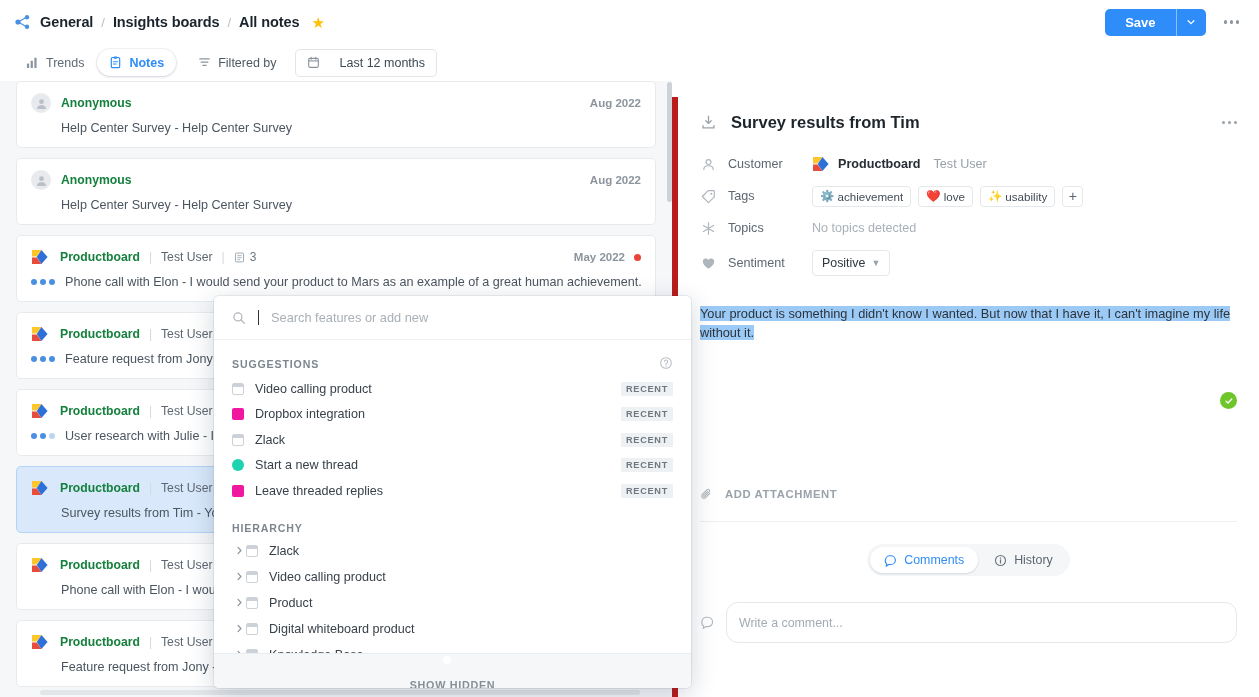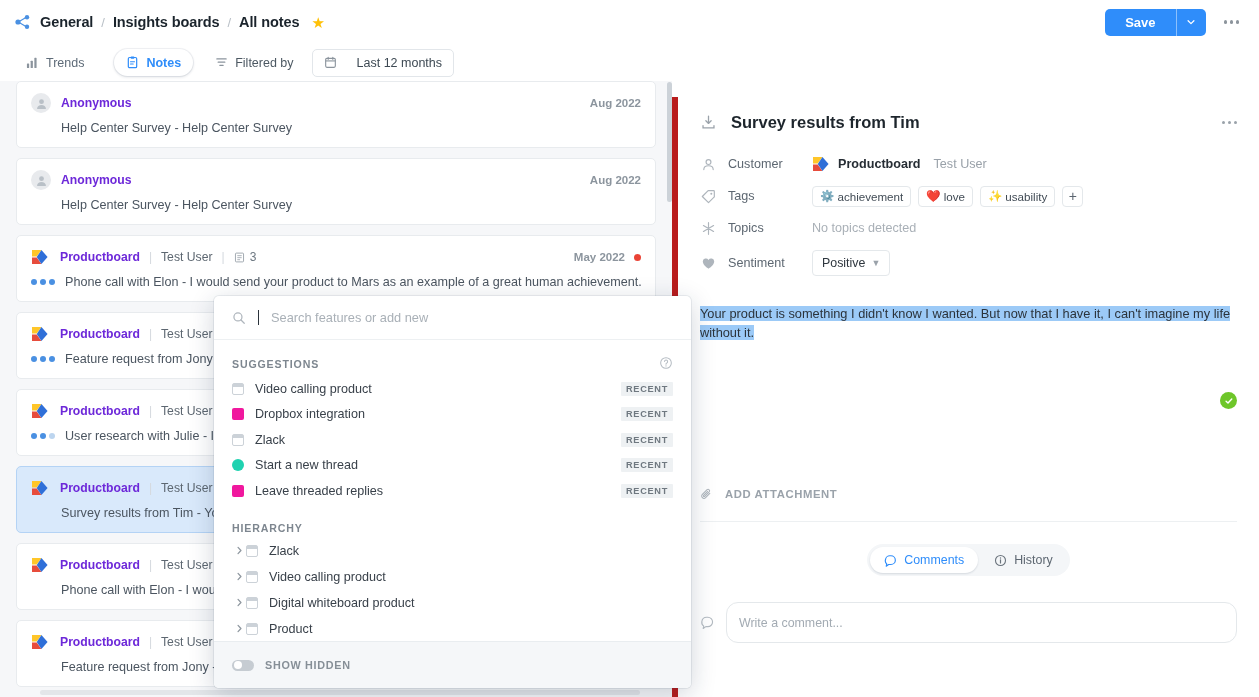--- a/index.html
+++ b/index.html
@@ -42,21 +42,21 @@
     border-left: 1px solid rgba(255,255,255,.45); cursor: pointer;
   }
   .kebab { display: flex; gap: 2.5px; align-items: center; padding: 6px; cursor: pointer; }
   .kebab i { width: 3.5px; height: 3.5px; border-radius: 50%; background: #8d959d; display:block; }
 
   
   .toolbar {
     position: absolute; top: 44px; left: 0; width: 1259px; height: 37px;
     display: flex; align-items: center; gap: 4px; padding-left: 14px; background: #fff;
   }
-  .seg { display: flex; align-items: flex-start; gap: 18px; }
+  .seg { display: flex; align-items: flex-start; gap: 1px; }
   .seg-btn {
     display: flex; align-items: center; gap: 7px; height: 27px; padding: 0 12px;
     border-radius: 14px; font-size: 12.5px; color: #5e6b78; cursor: pointer; background: transparent;
     border: none; font-family: inherit;
   }
   .seg-btn.active {
     background: #fff; color: #2f8dfa; font-weight: bold;
     box-shadow: 0 1px 3px rgba(20,40,70,.16), 0 0 0 1px rgba(20,40,70,.05);
   }
   .filter-btn {
@@ -79,21 +79,21 @@
     position: relative; margin: 0 16px 10px 16px; background: #fff;
     border: 1px solid #e8ebee; border-radius: 5px; padding: 11px 14px 12px 14px;
   }
   .note-card.selected { background: #d9e9fb; border-color: #b4d3f5; }
   .note-head { display: flex; align-items: center; gap: 0; height: 20px; }
   .avatar {
     width: 20px; height: 20px; border-radius: 50%; background: #e8eaed; margin-right: 10px;
     display: flex; align-items: center; justify-content: center; flex: none;
   }
   .pb-logo { width: 19px; height: 16px; margin-right: 10px; flex: none; display:block; }
-  .src-name { font-size: 12.2px; font-weight: bold; color: #6d28d9; }
+  .src-name { font-size: 12.2px; font-weight: bold; color: #15803d; }
   .divider-v { color: #d4d9de; margin: 0 9px; font-size: 12px; }
   .user-name { font-size: 12.2px; color: #5d6771; }
   .doc-count { display: flex; align-items: center; gap: 5px; font-size: 12px; color: #6c7781; }
   .note-date { margin-left: auto; font-size: 11.5px; color: #8c959e; font-weight: bold; }
   .red-dot { width: 7px; height: 7px; border-radius: 50%; background: #ea4335; margin-left: 9px; }
   .note-body { display: flex; align-items: center; gap: 10px; margin-top: 8px; }
   .dots3 { display: flex; gap: 3px; flex: none; }
   .dots3 i { width: 6px; height: 6px; border-radius: 50%; background: #4a90e2; display: block; }
   .dots3 i.pale { background: #bcd5ef; }
   .note-text {
@@ -194,22 +194,22 @@
   .sw.board::before { content:""; position:absolute; left:0; right:0; top:0; height:3px; background:#ccd2d8; }
   .sw.round { border-radius: 50%; }
   .dd-label { font-size: 12.6px; color: #39414a; }
   .badge-recent {
     margin-left: auto; font-size: 9.2px; font-weight: bold; letter-spacing: .7px; color: #6f7880;
     background: #eef1f3; border-radius: 1px; padding: 2px 5px;
   }
   .chev { width: 14px; flex: none; display: flex; align-items: center; justify-content: center; color:#8e979f; }
   .dd-item.hier { height: 26px; }
   .dd-footer {
-    height: 47px; background: #f5f7f9; border-top: 1px solid #e9edf0;
-    display: flex; align-items: center; gap: 11px; padding: 0 18px;
+    height: 35px; background: #f5f7f9; border-top: 1px solid #e9edf0;
+    display: flex; align-items: center; gap: 25px; padding: 0 18px; flex-direction: column;
   }
   .toggle {
     width: 22px; height: 11px; border-radius: 6px; background: #c6ccd2; position: relative; cursor: pointer;
   }
   .toggle::after {
     content: ""; position: absolute; left: 1.5px; top: 1.5px; width: 8px; height: 8px;
     border-radius: 50%; background: #fff;
   }
   .toggle-label { font-size: 10.8px; font-weight: bold; letter-spacing: .7px; color: #868f97; }
 
@@ -659,30 +659,30 @@
         <span class="sw board"></span>
         <span class="dd-label">Video calling product</span>
       </div>
       <div class="dd-item hier">
         <span class="chev">
           <svg width="9" height="9" viewBox="0 0 10 10">
               <path d="M3.4 1.6 L6.6 5 L3.4 8.4" fill="none" stroke="#8e979f" stroke-width="1.4" stroke-linecap="round" stroke-linejoin="round"></path>
             </svg>
         </span>
         <span class="sw board"></span>
-        <span class="dd-label">Digital whiteboard product</span>
+        <span class="dd-label">Product</span>
       </div>
       <div class="dd-item hier">
         <span class="chev">
           <svg width="9" height="9" viewBox="0 0 10 10">
               <path d="M3.4 1.6 L6.6 5 L3.4 8.4" fill="none" stroke="#8e979f" stroke-width="1.4" stroke-linecap="round" stroke-linejoin="round"></path>
             </svg>
         </span>
         <span class="sw board"></span>
-        <span class="dd-label">Product</span>
+        <span class="dd-label">Digital whiteboard product</span>
       </div>
       <div class="dd-item hier">
         <span class="chev">
           <svg width="9" height="9" viewBox="0 0 10 10">
               <path d="M3.4 1.6 L6.6 5 L3.4 8.4" fill="none" stroke="#8e979f" stroke-width="1.4" stroke-linecap="round" stroke-linejoin="round"></path>
             </svg>
         </span>
         <span class="sw board"></span>
         <span class="dd-label">Knowledge Base</span>
       </div>

